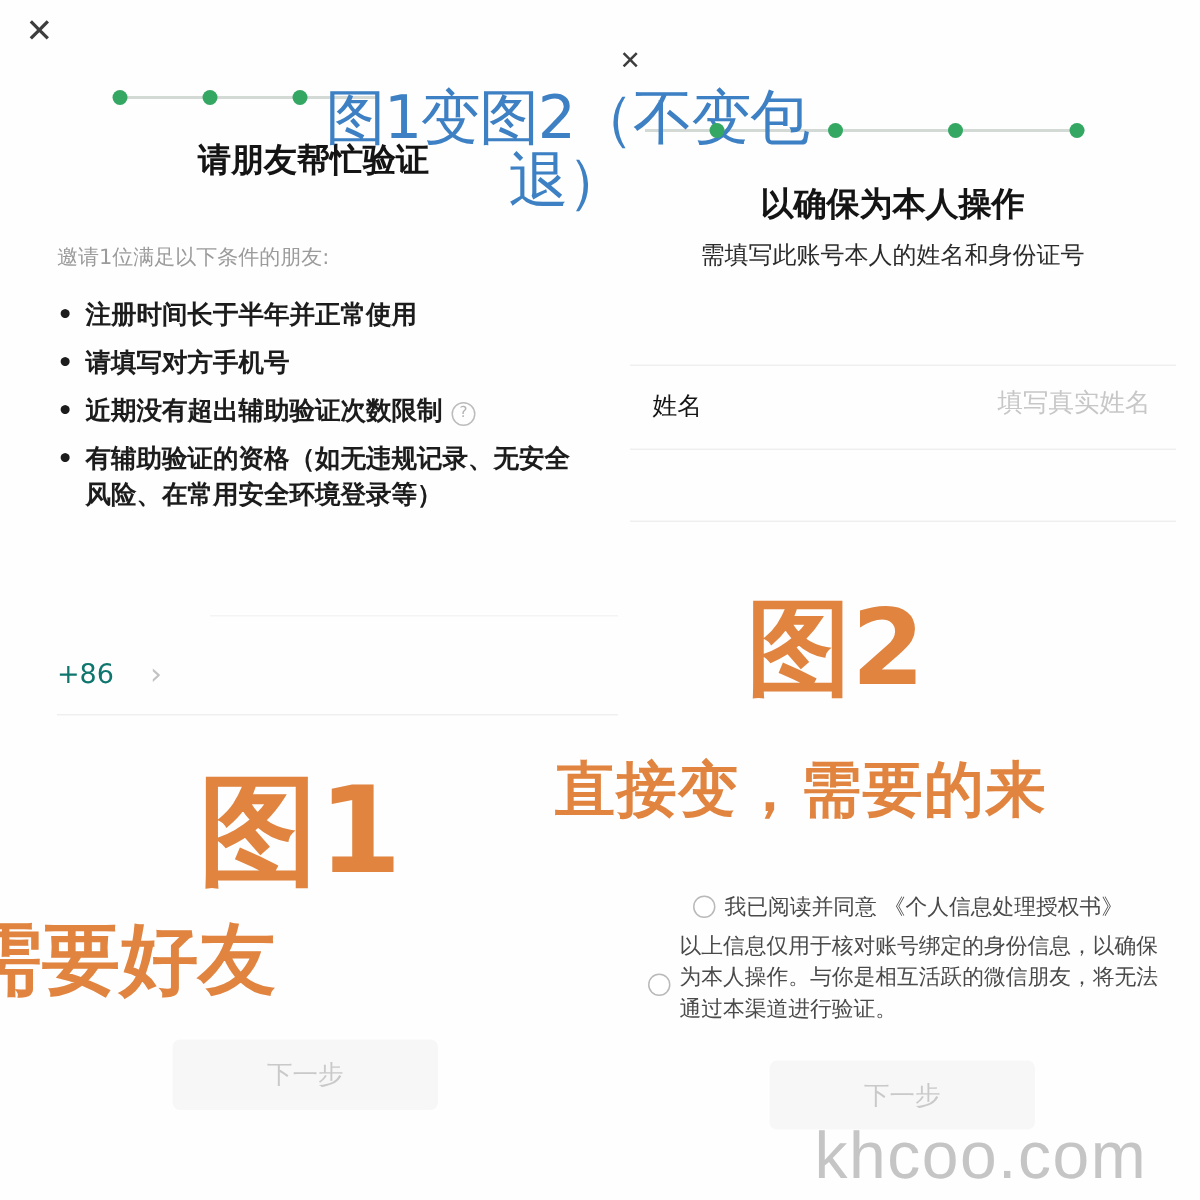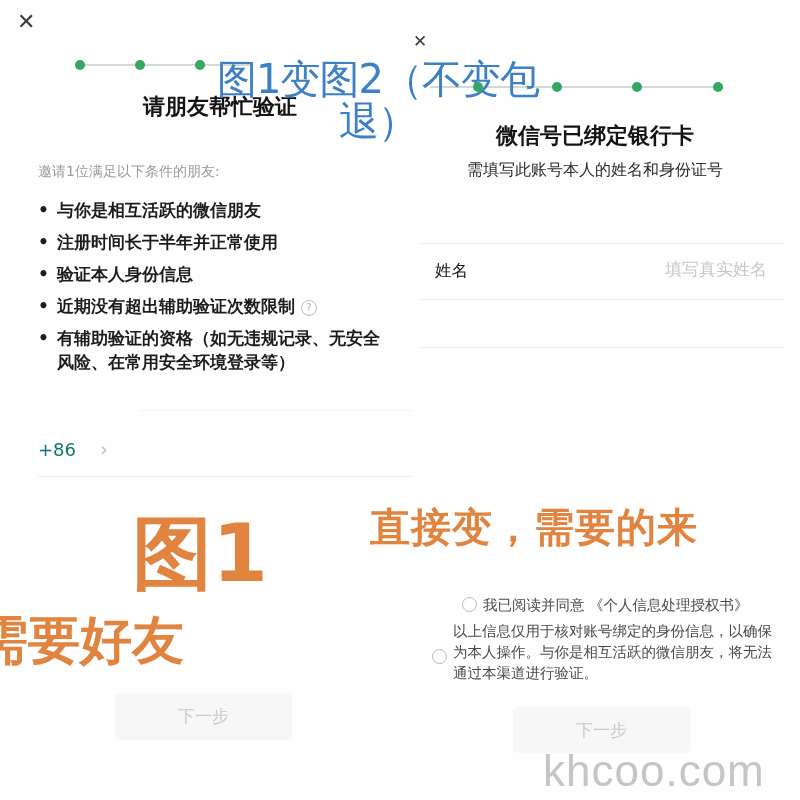--- a/index.html
+++ b/index.html
@@ -17,21 +17,21 @@
 
   
   .pline{position:absolute;height:2px;background:#d3d9d4;z-index:5;}
   .pdot{position:absolute;width:10px;height:10px;border-radius:50%;background:#34a763;z-index:30;}
   .pl-line{left:80px;top:64px;width:172px;}
   .pl-d1{left:75px;top:60px;} .pl-d2{left:135px;top:60px;} .pl-d3{left:195px;top:60px;}
   .pr-line{left:30px;top:86px;width:293px;}
   .pr-d1{left:73px;top:82px;} .pr-d2{left:152px;top:82px;} .pr-d3{left:232px;top:82px;} .pr-d4{left:313px;top:82px;}
 
   
-  .title-left{position:absolute;left:15px;top:92px;width:410px;text-align:center;font-size:22px;font-weight:700;color:#141414;margin:0;}
+  .title-left{position:absolute;left:4px;top:92px;width:410px;text-align:center;font-size:22px;font-weight:700;color:#141414;margin:0;}
   .intro{position:absolute;left:38px;top:163px;font-size:14px;color:#9b9b9b;margin:0;}
   .conditions{position:absolute;left:38px;top:198px;width:348px;margin:0;padding:0;list-style:none;}
   .conditions li{position:relative;padding-left:19px;font-size:17px;font-weight:600;color:#1c1c1c;line-height:24px;margin-bottom:8px;}
   .conditions li::before{content:"•";position:absolute;left:0;top:0;color:#1c1c1c;}
   .help{display:inline-block;width:14px;height:14px;margin-left:6px;border:1px solid #bcbcbc;border-radius:50%;color:#b3b3b3;font-size:10px;line-height:14px;text-align:center;font-weight:400;vertical-align:1px;cursor:pointer;}
   .divider{position:absolute;height:1px;background:#efefef;}
   .d-phone-top{left:140px;top:410px;width:272px;background:#f4f4f4;}
   .d-phone-bottom{left:38px;top:476px;width:374px;}
   .phone-row{position:absolute;left:38px;top:436px;width:370px;height:30px;}
   .cc{position:absolute;left:0;top:3px;font-size:18px;color:#0f766e;cursor:pointer;}
@@ -84,23 +84,22 @@
 
     <span class="pline pl-line"></span>
     <span class="pdot pl-d1"></span>
     <span class="pdot pl-d2"></span>
     <span class="pdot pl-d3"></span>
 
     <h1 class="title-left">请朋友帮忙验证</h1>
     <p class="intro">邀请1位满足以下条件的朋友:</p>
 
     <ul class="conditions">
-      <li><span>与你是相互活跃的微信朋友</span></li>
       <li><span>注册时间长于半年并正常使用</span></li>
-      <li><span>验证本人身份信息</span></li>
+      <li><span>请填写对方手机号</span></li>
       <li><span>近期没有超出辅助验证次数限制</span><span class="help">?</span></li>
       <li><span>有辅助验证的资格（如无违规记录、无安全风险、在常用安全环境登录等）</span></li>
     </ul>
 
     <div class="divider d-phone-top"></div>
     <div class="phone-row">
       <span class="cc">+86</span>
       <span class="chev">›</span>
     </div>
     <div class="divider d-phone-bottom"></div>
@@ -113,31 +112,32 @@
 
   <section class="panel panel-right">
     <span class="close x-right">✕</span>
 
     <span class="pline pr-line"></span>
     <span class="pdot pr-d1"></span>
     <span class="pdot pr-d2"></span>
     <span class="pdot pr-d3"></span>
     <span class="pdot pr-d4"></span>
 
-    <h1 class="title-right">微信号已绑定银行卡</h1>
+    <h1 class="title-right">以确保为本人操作</h1>
     <p class="sub-right">需填写此账号本人的姓名和身份证号</p>
 
     <div class="divider d-f1"></div>
     <div class="form-row row-name">
       <span class="form-label">姓名</span>
       <input type="text" class="field-input name-input" placeholder="填写真实姓名" style="">
     </div>
     <div class="divider d-f2"></div>
     <div class="divider d-f3"></div>
 
+    <div class="fig-label fig2">图2</div>
     <div class="fig-caption cap2">直接变，需要的来</div>
 
     <div class="agree-row1">
       <span class="radio"></span>
       <span class="agree-text">我已阅读并同意 《个人信息处理授权书》</span>
     </div>
     <div class="agree-row2">
       <span class="radio"></span>
       <span class="agree-text">以上信息仅用于核对账号绑定的身份信息，以确保为本人操作。与你是相互活跃的微信朋友，将无法通过本渠道进行验证。</span>
     </div>

